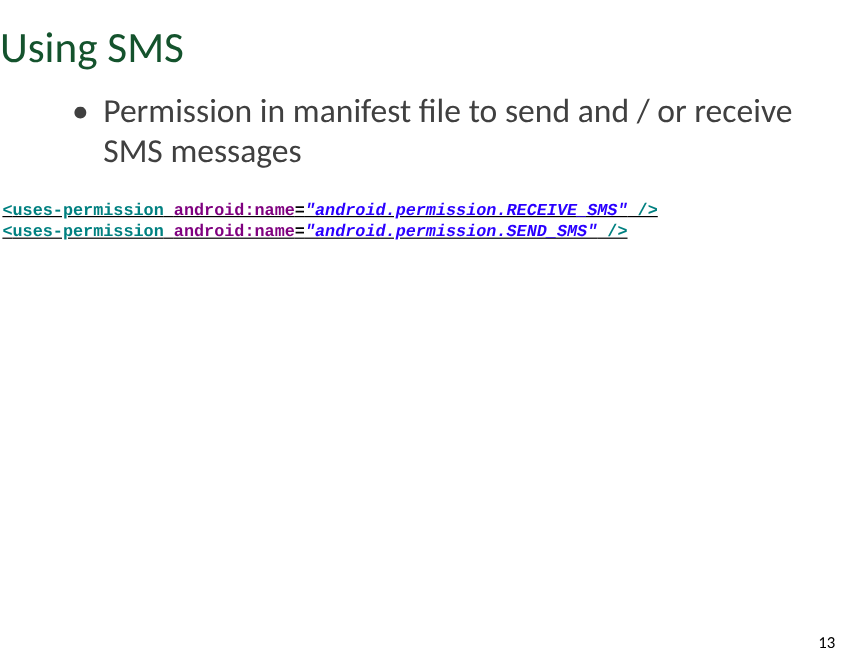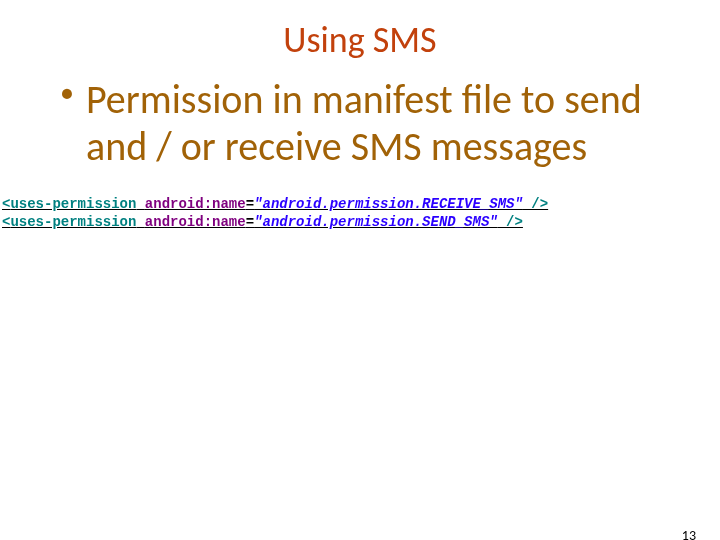--- a/index.html
+++ b/index.html
@@ -12,33 +12,32 @@
     position: relative;
     overflow: hidden;
   }
   .slide {
     width: 720px;
     height: 540px;
     position: relative;
     box-sizing: border-box;
   }
   .title {
-    text-align: center;
-    color: #c2410c;
+    color: #14532d;
     font-size: 36px;
     font-weight: 400;
     margin-top: 18px;
     margin-bottom: 14px;
   }
   .body {
     padding: 0 30px 0 60px;
   }
   .bullet {
-    font-size: 40px;
-    color: #a16207;
+    font-size: 28px;
+    color: #404040;
     line-height: 1.18;
     position: relative;
     padding-left: 26px;
   }
   .bullet::before {
     content: "•";
     position: absolute;
     left: 0;
     top: 0;
     font-size: 28px;

